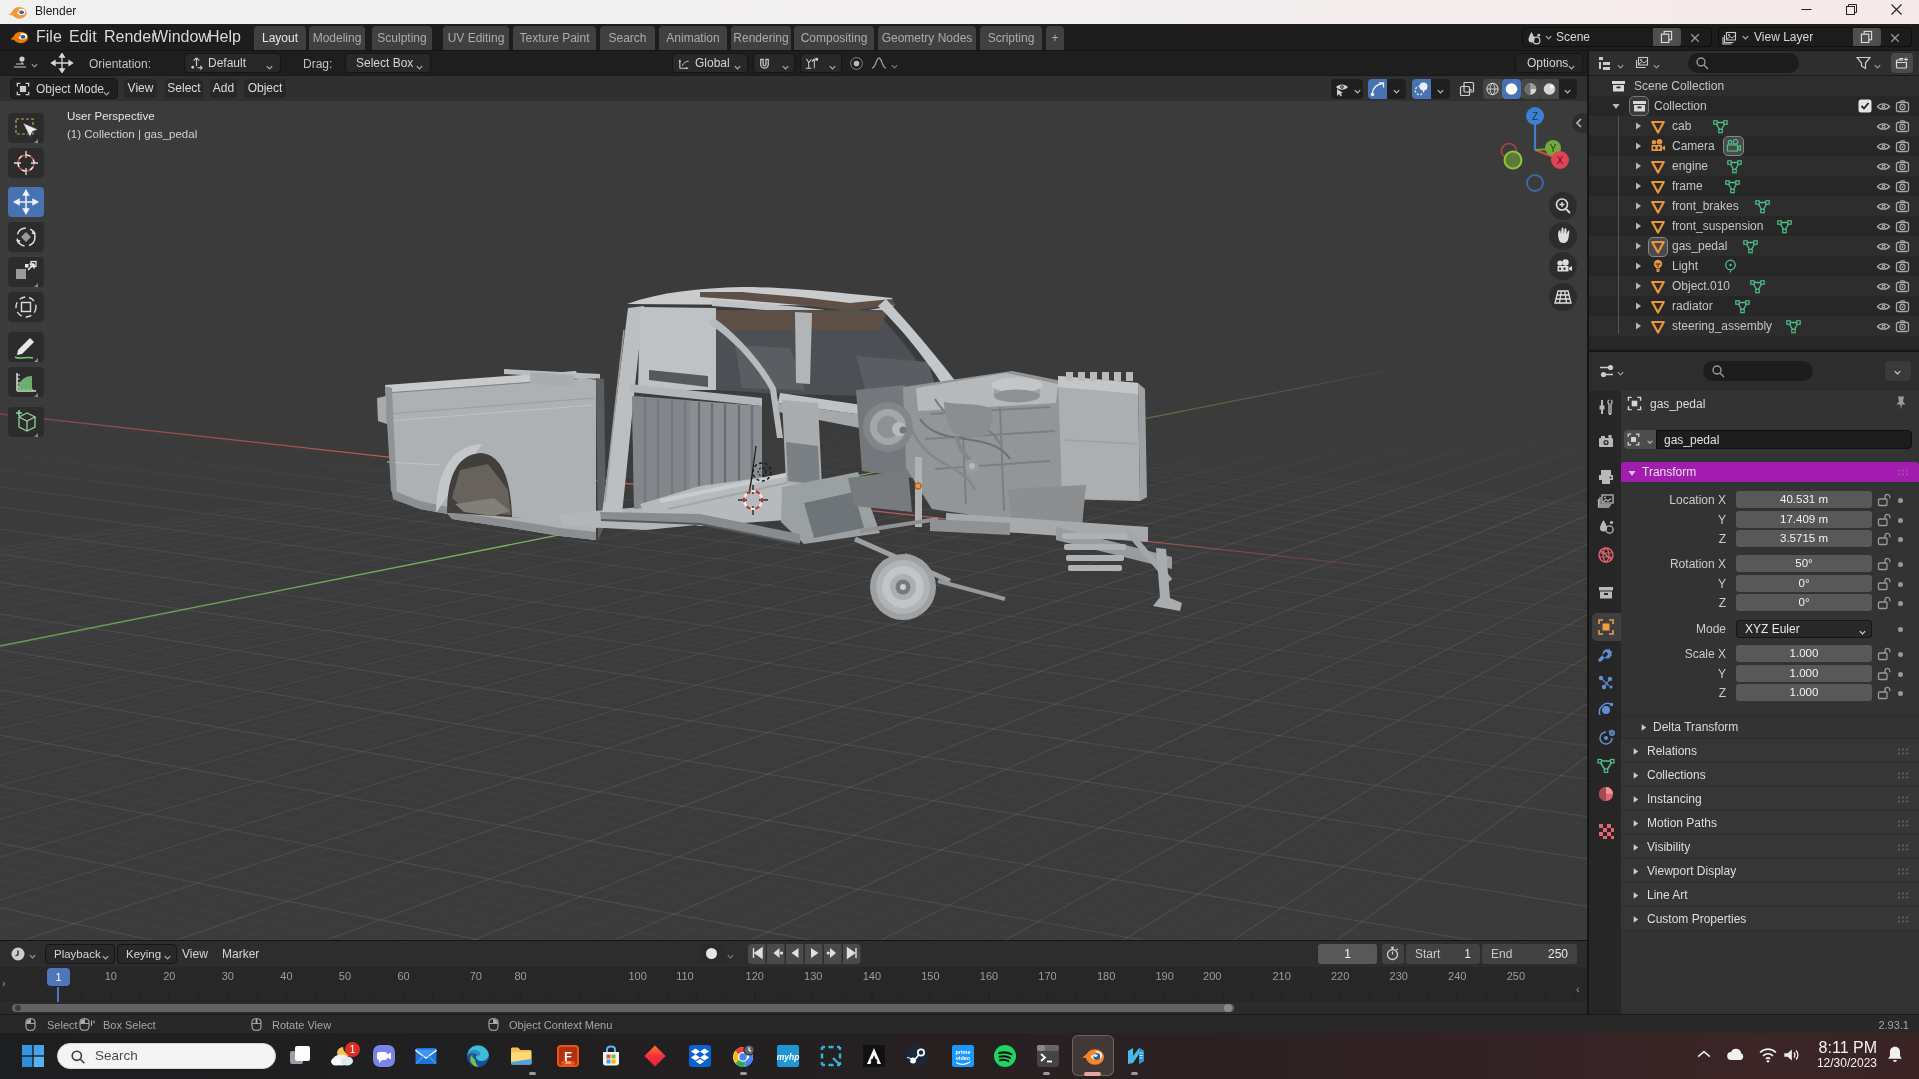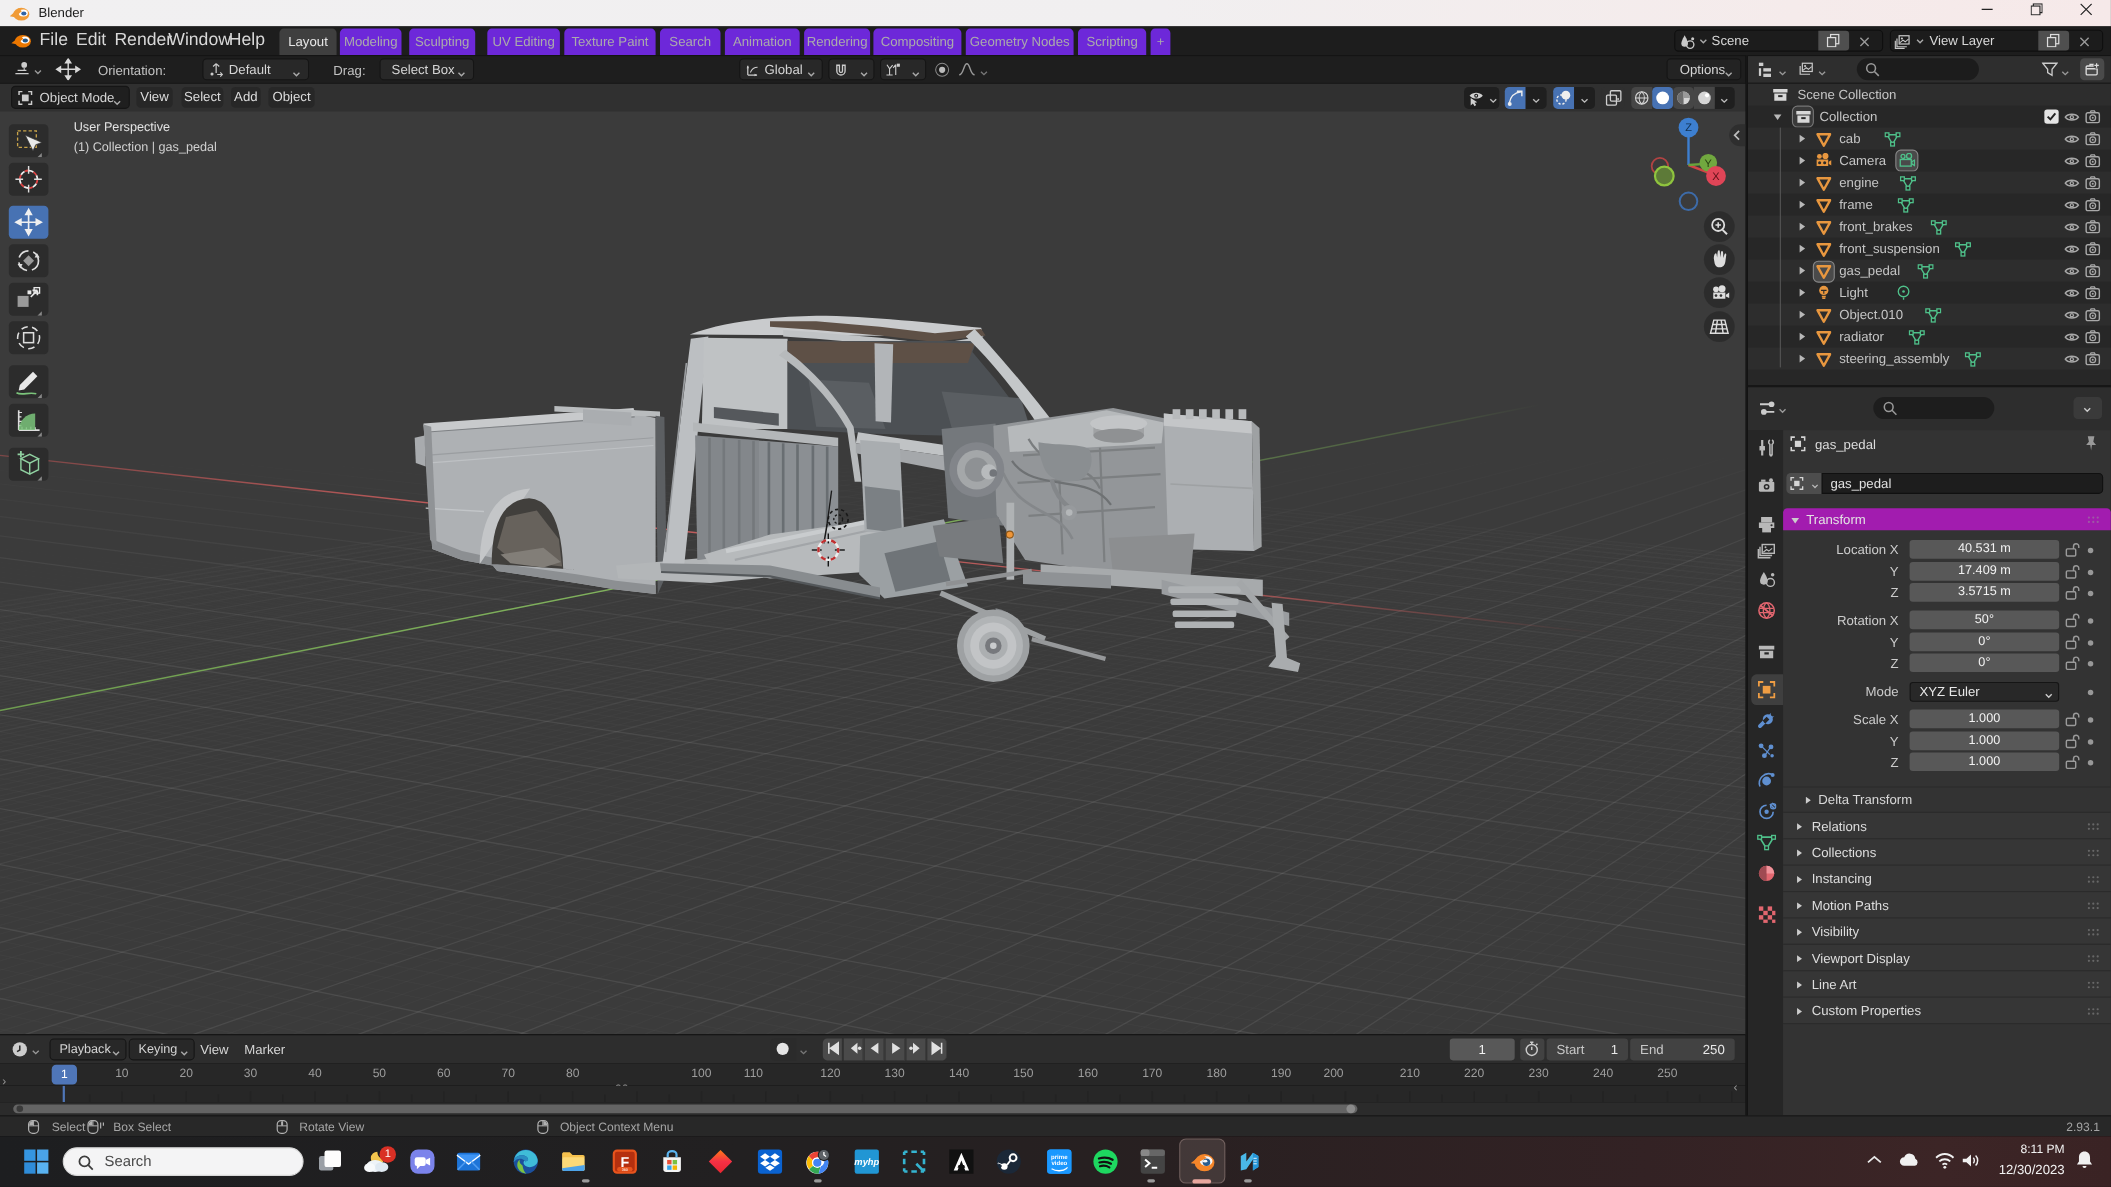--- a/index.html
+++ b/index.html
@@ -4,21 +4,21 @@
 html,body{width:1919px;height:1079px;overflow:hidden;background:#000;}
 body{font-family:"Liberation Sans",sans-serif;position:relative;font-size:12px;}
 .abs{position:absolute;}
 
 #titlebar{left:0;top:0;width:1919px;height:24px;background:linear-gradient(90deg,#f1f0f1 0%,#f1eff0 55%,#f5ebeb 85%,#f6e9e9 100%);color:#202020;}
 #titlebar .t{position:absolute;left:35px;top:4px;font-size:12px;color:#1b1b1b;}
 .winbtn{position:absolute;top:0;width:45px;height:24px;color:#222;font-size:10px;text-align:center;line-height:24px;}
 
 #row1{left:0;top:24px;width:1919px;height:26px;background:#1d1d1d;}
 .menu{position:absolute;top:0;height:26px;line-height:26px;color:#d9d9d9;font-size:16px;}
-.tab{position:absolute;top:2px;height:24px;line-height:24px;background:#6d28d9;color:#ababab;font-size:12px;text-align:center;border-radius:4px 4px 0 0;}
+.tab{position:absolute;top:2px;height:24px;line-height:24px;background:#404040;color:#ababab;font-size:12px;text-align:center;border-radius:4px 4px 0 0;}
 .tab.active{background:#3f3f3f;color:#e8e8e8;}
 
 #row2{left:0;top:50px;width:1587px;height:26px;background:#1e1e1e;}
 .dd{position:absolute;background:#282828;border:1px solid #151515;border-radius:4px;color:#d5d5d5;font-size:12px;}
 .lbl{position:absolute;color:#c2c2c2;font-size:12px;}
 
 #vphead{left:0;top:76px;width:1587px;height:25px;background:#303030;}
 #vpcanvas{left:0;top:101px;width:1587px;height:840px;background:#3b3b3b;overflow:hidden;}
 .vbtn{position:absolute;background:#282828;border-radius:4px;color:#dcdcdc;}
 
@@ -1708,21 +1708,21 @@
       <span style="position:absolute;right:9px;top:3px">250</span>
     </div>
   </div>
 <div id="tlruler" class="abs">
     <div class="abs" style="left:90.8px;top:3px;width:40px;text-align:center">10</div>
 <div class="abs" style="left:149.3px;top:3px;width:40px;text-align:center">20</div>
 <div class="abs" style="left:207.8px;top:3px;width:40px;text-align:center">30</div>
 <div class="abs" style="left:266.4px;top:3px;width:40px;text-align:center">40</div>
 <div class="abs" style="left:324.9px;top:3px;width:40px;text-align:center">50</div>
 <div class="abs" style="left:383.5px;top:3px;width:40px;text-align:center">60</div>
-<div class="abs" style="left:442.0px;top:3px;width:40px;text-align:center">70</div>
+<div class="abs" style="left:442.0px;top:3px;width:40px;text-align:right">70</div>
 <div class="abs" style="left:500.6px;top:3px;width:40px;text-align:center">80</div>
 <div class="abs" style="left:559.1px;top:18px;width:40px;">90</div>
 <div class="abs" style="left:617.7px;top:3px;width:40px;text-align:center">100</div>
 <div class="abs" style="left:676.2px;top:3px;width:40px;text-align:left">110</div>
 <div class="abs" style="left:734.8px;top:3px;width:40px;text-align:center">120</div>
 <div class="abs" style="left:793.3px;top:3px;width:40px;text-align:center">130</div>
 <div class="abs" style="left:851.9px;top:3px;width:40px;text-align:center">140</div>
 <div class="abs" style="left:910.4px;top:3px;width:40px;text-align:center">150</div>
 <div class="abs" style="left:969.0px;top:3px;width:40px;text-align:center">160</div>
 <div class="abs" style="left:1027.5px;top:3px;width:40px;text-align:center">170</div>
@@ -2005,21 +2005,21 @@
 <svg class="abs" style="left:1758px;top:12px" width="20" height="20" viewBox="0 0 24 24">
       <path d="M2.5 9 C8 3.5 16 3.5 21.5 9" stroke="#f0f0f0" stroke-width="2" fill="none"></path>
       <path d="M6 13 C9.5 9.8 14.5 9.8 18 13" stroke="#f0f0f0" stroke-width="2" fill="none"></path>
       <path d="M9.5 16.5 C11 15.2 13 15.2 14.5 16.5" stroke="#f0f0f0" stroke-width="2" fill="none"></path>
       <circle cx="12" cy="19.5" r="1.6" fill="#f0f0f0"></circle>
     </svg>
 <svg class="abs" style="left:1781px;top:12px" width="20" height="20" viewBox="0 0 24 24">
       <path d="M4 10 H8 L13 5.5 V18.5 L8 14 H4 Z" fill="#f0f0f0"></path>
       <path d="M15.5 9 C17 10.5 17 13.5 15.5 15 M18 6.5 C21 9.5 21 14.5 18 17.5" stroke="#f0f0f0" stroke-width="1.6" fill="none"></path>
     </svg>
-<div class="abs" style="right:42px;top:6px;color:#f2f2f2;font-size:11px;text-align:left">8:11 PM</div>
+<div class="abs" style="right:42px;top:6px;color:#f2f2f2;font-size:16px;text-align:left">8:11 PM</div>
 <div class="abs" style="right:42px;top:23px;color:#f2f2f2;font-size:12px;text-align:left">12/30/2023</div>
 <svg class="abs" style="left:1884px;top:11px" width="22" height="22" viewBox="0 0 24 24">
       <path d="M12 3 C8.5 3 6.5 5.5 6.5 9 V13 L4.5 16 H19.5 L17.5 13 V9 C17.5 5.5 15.5 3 12 3 Z" fill="#f0f0f0"></path>
       <path d="M10 17.5 A2 2 0 0 0 14 17.5" fill="#f0f0f0"></path>
     </svg>
   </div>
 <div class="abs" style="left:0;top:50px;width:1919px;height:1px;background:#141414"></div>
 <div class="abs" style="left:0;top:75px;width:1587px;height:1px;background:#1a1a1a"></div>
 <div class="abs" style="left:0;top:940px;width:1587px;height:1px;background:#161616"></div>
 <div class="abs" style="left:1589px;top:75px;width:330px;height:1px;background:#1a1a1a"></div>

